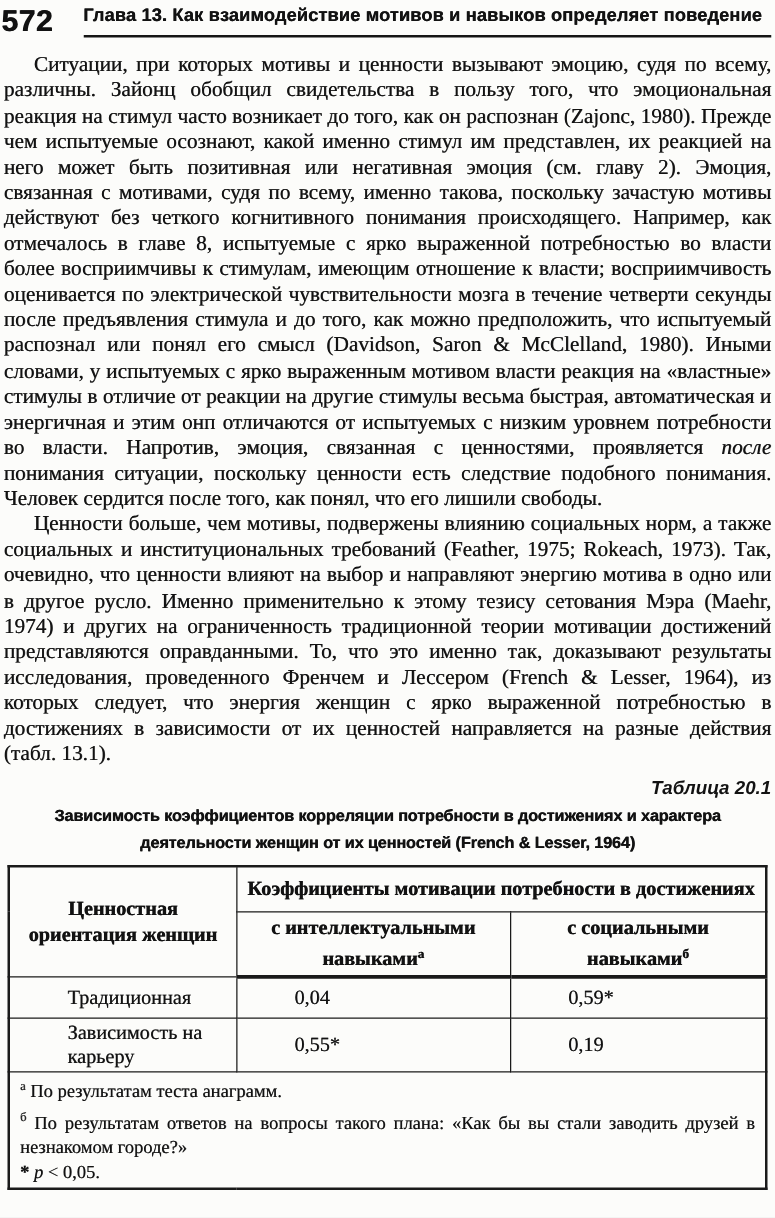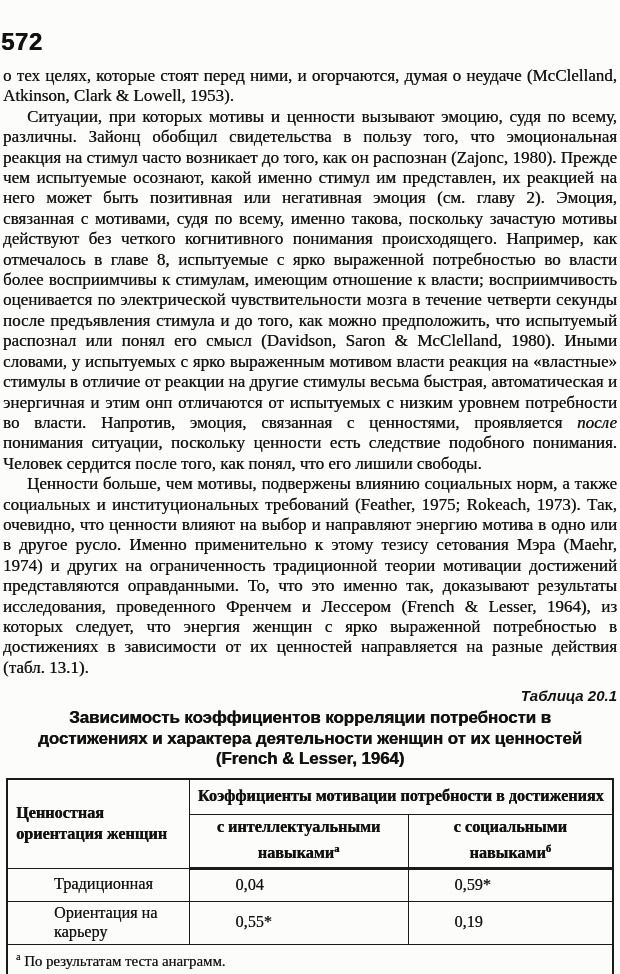--- a/index.html
+++ b/index.html
@@ -14,21 +14,20 @@
     box-sizing: border-box;
     padding: 6px 3px 0 3px;
     overflow: hidden;
     font-family: "Liberation Serif", serif;
   }
   
   .running-header {
     display: flex;
     align-items: flex-end;
     margin-bottom: 12px;
-    margin-top: 24px;
   }
   .page-number {
     font-family: "Liberation Sans", sans-serif;
     font-weight: bold;
     font-size: 24px;
     line-height: 24px;
     letter-spacing: 0.5px;
     margin-right: 24px;
     margin-left: -2px;
     text-shadow: 0.5px 0 0 #121212;
@@ -65,21 +64,21 @@
     font-weight: 600;
     font-size: 15px;
     line-height: 18px;
   }
   .table-title {
     margin: 3px auto 8px auto;
     width: 96%;
     text-align: center;
     font-family: "Liberation Sans", sans-serif;
     font-weight: bold;
-    font-size: 17px;
+    font-size: 13px;
     line-height: 20.5px;
     letter-spacing: -0.1px;
     text-shadow: 0.4px 0 0 #121212;
   }
   table.data-table {
     width: 606px;
     margin: 0 auto;
     border-collapse: collapse;
     table-layout: fixed;
   }
@@ -87,21 +86,21 @@
     border: 1.5px solid #1a1a1a;
     padding: 2px 8px;
     font-size: 16.2px;
     vertical-align: middle;
     box-sizing: border-box;
   }
   table.data-table { border: 2.5px solid #1a1a1a; }
   th.col-orient {
     width: 182px;
     font-weight: bold;
-    text-align: left;
+    text-align: center;
     font-size: 16.4px;
     line-height: 21px;
     text-shadow: 0.4px 0 0 #121212;
   }
   th.span-head {
     height: 36px;
     font-weight: bold;
     text-align: center;
     font-size: 16.4px;
     text-shadow: 0.4px 0 0 #121212;
@@ -133,24 +132,26 @@
   .footnote .fn-star { font-weight: bold; }
   .footnote em { font-style: italic; }
 </style>
 </head>
 <body>
 
 <div class="page">
 
   <div class="running-header">
     <div class="page-number">572</div>
+    <div class="chapter-wrap">
+      <div class="chapter-title">Глава 13. Как взаимодействие мотивов и навыков определяет поведение</div>
+    </div>
   </div>
 
   <div class="bodytext">
-    <p>о тех целях, которые стоят перед ними, и огорчаются, думая о неудаче (McClelland, Atkinson, Clark &amp; Lowell, 1953).</p>
     <p class="indent"><span>Ситуации, при которых мотивы и ценности вызывают эмоцию, судя по всему, различны. Зайонц обобщил свидетельства в пользу того, что эмоциональная реакция на стимул часто возникает до того, как он распознан (Zajonc, 1980). Прежде чем испытуемые осознают, какой именно стимул им представлен, их реакцией на него может быть позитивная или негативная эмоция (см. главу 2). Эмоция, связанная с мотивами, судя по всему, именно такова, поскольку зачастую мотивы действуют без четкого когнитивного понимания происходящего. Например, как отмечалось в главе 8, испытуемые с ярко выраженной потребностью во власти более восприимчивы к стимулам, имеющим отношение к власти; восприимчивость оценивается по электрической чувствительности мозга в течение четверти секунды после предъявления стимула и до того, как можно предположить, что испытуемый распознал или понял его смысл (Davidson, Saron &amp; McClelland, 1980). Иными словами, у испытуемых с ярко выраженным мотивом власти реакция на «властные» стимулы в отличие от реакции на другие стимулы весьма быстрая, автоматическая и энергичная и этим онп отличаются от испытуемых с низким уровнем потребности во власти. Напротив, эмоция, связанная с ценностями, проявляется </span><em>после</em><span> понимания ситуации, поскольку ценности есть следствие подобного понимания. Человек сердится после того, как понял, что его лишили свободы.</span></p>
     <p class="indent">Ценности больше, чем мотивы, подвержены влиянию социальных норм, а также социальных и институциональных требований (Feather, 1975; Rokeach, 1973). Так, очевидно, что ценности влияют на выбор и направляют энергию мотива в одно или в другое русло. Именно применительно к этому тезису сетования Мэра (Maehr, 1974) и других на ограниченность традиционной теории мотивации достижений представляются оправданными. То, что это именно так, доказывают результаты исследования, проведенного Френчем и Лессером (French &amp; Lesser, 1964), из которых следует, что энергия женщин с ярко выраженной потребностью в достижениях в зависимости от их ценностей направляется на разные действия (табл. 13.1).</p>
   </div>
 
   <div class="table-label">Таблица 20.1</div>
   <div class="table-title">Зависимость коэффициентов корреляции потребности в достижениях и характера деятельности женщин от их ценностей (French &amp; Lesser, 1964)</div>
 
   <table class="data-table">
     <colgroup>
       <col style="width:182px">
@@ -167,21 +168,21 @@
         <th class="sub-head"><span>с социальными навыками</span><sup>б</sup></th>
       </tr>
     </thead>
     <tbody>
       <tr class="data-row">
         <td class="cell-orient">Традиционная</td>
         <td class="cell-num">0,04</td>
         <td class="cell-num">0,59*</td>
       </tr>
       <tr class="data-row">
-        <td class="cell-orient">Ориентация на карьеру</td>
+        <td class="cell-orient">Зависимость на карьеру</td>
         <td class="cell-num">0,55*</td>
         <td class="cell-num">0,19</td>
       </tr>
       <tr>
         <td class="footnote-cell" colspan="3">
           <div class="footnote"><sup>а</sup><span> По результатам теста анаграмм.</span></div>
           <div class="footnote"><sup>б</sup><span> По результатам ответов на вопросы такого плана: «Как бы вы стали заводить друзей в незнакомом городе?»</span></div>
           <div class="footnote"><span class="fn-star">*</span><span><span> </span><em>p</em><span> &lt; 0,05.</span></span></div>
         </td>
       </tr>

